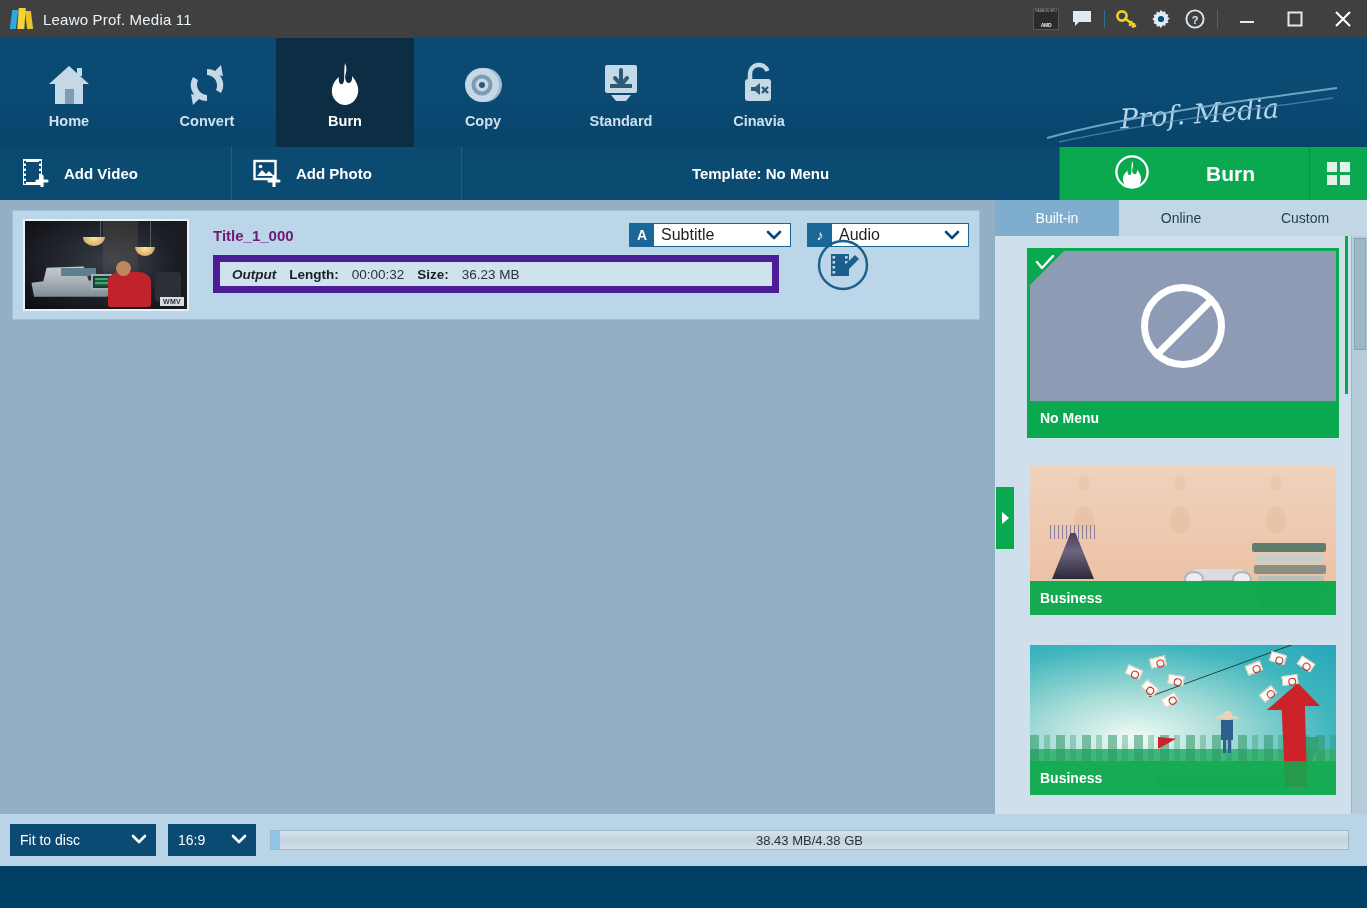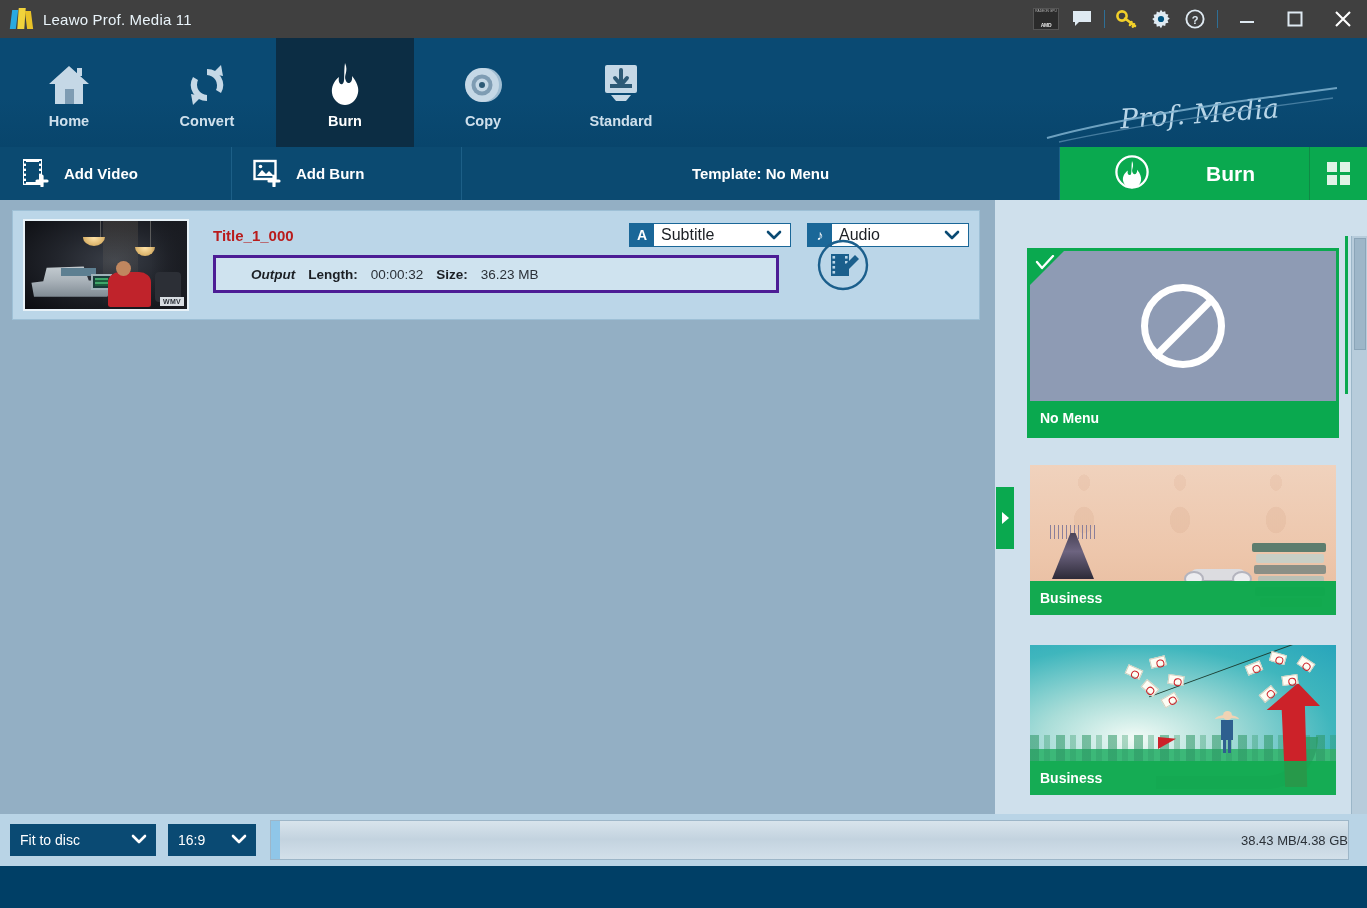--- a/index.html
+++ b/index.html
@@ -142,39 +142,39 @@
     background: linear-gradient(to left, #1a1c22, rgba(20,22,28,0)); }
   .thumb .junk { position: absolute; right: 4%; bottom: 8%; width: 16%; height: 34%;
     background: #2c2f36; border-radius: 4px; }
   .thumb .wm {
     position: absolute; right: 3px; bottom: 3px; background: #d8dde2; color: #2a2f36;
     font-size: 7px; font-weight: bold; padding: 1px 3px; letter-spacing: .3px;
     font-family: "Liberation Sans", sans-serif;
   }
   .card-body { flex: 1; margin-left: 24px; position: relative; height: 92px; }
   .card-row1 { display: flex; align-items: center; height: 32px; }
-  .card-title { font-size: 15px; font-weight: bold; color: #b91c1c; }
+  .card-title { font-size: 15px; font-weight: bold; color: #701a75; }
   .selects { margin-left: auto; display: flex; gap: 16px; }
   .sel {
     height: 24px; background: #ffffff; border: 1px solid #1a6798;
     display: flex; align-items: center; position: relative; cursor: pointer;
   }
   .sel.subtitle { width: 162px; }
   .sel.audio { width: 162px; }
   .sel .badge {
     width: 24px; height: 22px; background: #1a6798; color: #fff;
     display: flex; align-items: center; justify-content: center;
     font-size: 14px; font-weight: bold; flex: none;
   }
   .sel .val { margin-left: 7px; font-size: 16px; color: #1b1f24; }
   .sel .chev { position: absolute; right: 8px; top: 4px; color: #0a4a73; }
   .output-box {
     position: absolute; left: 0; top: 36px; width: 566px; height: 38px;
-    background: #cfe3ef; border: 3px solid #4c1d95;
-    display: flex; align-items: center; gap: 13px; padding-left: 35px;
+    background: #cfe3ef; border: 7px solid #4c1d95;
+    display: flex; align-items: center; gap: 13px; padding-left: 12px;
     font-size: 13.5px; color: #2b3138;
   }
   .output-box .k { font-weight: bold; color: #1b1f24; }
   .output-box .it { font-weight: bold; font-style: italic; color: #1b1f24; }
   .edit-circle {
     position: absolute; right: 100px; top: 50%; transform: translateY(-50%);
     width: 52px; height: 52px; cursor: pointer;
   }
 
   
@@ -358,24 +358,24 @@
   .dsel {
     height: 32px; background: #0a4a73; color: #ffffff; font-size: 14px;
     display: flex; align-items: center; padding: 0 10px; position: relative;
     cursor: pointer;
   }
   .dsel.disc { width: 214px; }
   .dsel.fit { width: 146px; }
   .dsel.ratio { width: 88px; }
   .dsel .chev { position: absolute; right: 9px; top: 8px; }
   .capacity {
-    flex: 1; height: 40px; margin-left: 2px; margin-right: 8px;
+    flex: 1; height: 20px; margin-left: 2px; margin-right: 8px;
     background: linear-gradient(to bottom, #d8e4ec 0%, #c3d3df 48%, #d3e0ea 100%);
     border: 1px solid #9db6c8; display: flex; align-items: center;
-    justify-content: flex-end; position: relative;
+    justify-content: center; position: relative;
   }
   .capacity .fill {
     position: absolute; left: 0; top: 0; height: 100%; width: 1%;
     background: #8fc6e8;
   }
   .capacity .txt { font-size: 13px; color: #2b3138; position: relative; z-index: 2; }
   .statusbar {
     position: absolute; top: 866px; left: 0; width: 1367px; height: 42px;
     background: #003f66;
   }
@@ -488,20 +488,31 @@
     <div class="nav-item">
       <span class="ico">
         <svg width="46" height="44" viewBox="0 0 46 44">
           <rect x="7" y="2" width="32" height="28" rx="2" fill="#c5d8e6"></rect>
           <path d="M23 7 v11 M17 15 l6 7 6 -7" stroke="#2d5a76" stroke-width="4" fill="none" stroke-linecap="round" stroke-linejoin="round"></path>
           <rect x="12" y="21" width="22" height="4" fill="#2d5a76"></rect>
           <path d="M13 32 h20 l-5 6 h-10 z" fill="#c5d8e6"></path>
         </svg>
       </span>
       <span class="lbl">Standard</span>
+    </div>
+    <div class="nav-item">
+      <span class="ico">
+        <svg width="44" height="46" viewBox="0 0 44 46">
+          <path d="M13 19 v-6 a9 9 0 0 1 17.5 -3" fill="none" stroke="#c5d8e6" stroke-width="4.5"></path>
+          <rect x="8" y="18" width="26" height="22" rx="3" fill="#c5d8e6"></rect>
+          <path d="M14 26 h4 l5 -4 v12 l-5 -4 h-4 z" fill="#2d5a76"></path>
+          <path d="M25 26 l6 6 M31 26 l-6 6" stroke="#2d5a76" stroke-width="2.4"></path>
+        </svg>
+      </span>
+      <span class="lbl">Cinavia</span>
     </div>
 
     <div class="brand">
       <div class="word">Prof. Media</div>
       <svg width="330" height="109" viewBox="0 0 330 109" style="position:absolute;left:0;top:0;">
         <path d="M10 100 C90 78, 210 62, 300 50" stroke="#7fb2cf" stroke-width="2" fill="none" opacity=".85"></path>
         <path d="M22 104 C104 86, 224 70, 296 60" stroke="#5f93b3" stroke-width="1.3" fill="none" opacity=".7"></path>
       </svg>
     </div>
   </div>
@@ -529,21 +540,21 @@
     </div>
     <div class="tb-btn addphoto">
       <span>
         <svg width="30" height="30" viewBox="0 0 30 30">
           <rect x="2.5" y="4" width="21" height="18" fill="none" stroke="#ffffff" stroke-width="2.4"></rect>
           <path d="M5 19 l5 -6 4 4 3 -3 5 5 z" fill="#ffffff"></path>
           <circle cx="8.5" cy="9.5" r="1.8" fill="#ffffff"></circle>
           <path d="M22 19 v10 M17 24 h10" stroke="#ffffff" stroke-width="3.2" stroke-linecap="round"></path>
         </svg>
       </span>
-      <span>Add Burn</span>
+      <span>Add Photo</span>
     </div>
     <div class="tb-template">
       <span>Template: No Menu</span>
     </div>
     <div class="burn-btn">
       <span>
         <svg width="36" height="36" viewBox="0 0 36 36">
           <circle cx="18" cy="18" r="15.6" fill="none" stroke="#ffffff" stroke-width="2.3"></circle>
           <path d="M18 7 c3 6 -1.4 8 .8 12 c1.4 2.6 4.8 1.2 4.2 -3.2 c3.4 3.8 4.6 7.6 4 10.8 c-1 5 -4.8 7.6 -9 7.6 s-8 -2.6 -9 -7.6 c-.6 -4 1.4 -7.6 4.8 -10.2 c-.8 3.2 .8 5.2 2.4 4.6 c2 -1 .8 -7.4 1.8 -14z" fill="#ffffff"></path>
         </svg>
@@ -631,20 +642,31 @@
         </div>
       </div>
     </div>
   </div>
 
   <div class="panel-handle">
     <span class="tri"></span>
   </div>
 
   <div class="right-panel">
+    <div class="tabs">
+      <div class="tab active">
+        <span>Built-in</span>
+      </div>
+      <div class="tab">
+        <span>Online</span>
+      </div>
+      <div class="tab">
+        <span>Custom</span>
+      </div>
+    </div>
 
     <div class="tpl-scroll">
 
       <div class="tpl selected">
         <div class="art nomenu">
           <span class="check"></span>
           <span class="check-mark">
             <svg width="20" height="16" viewBox="0 0 20 16">
                 <path d="M2 7 l5 6 11 -12" stroke="#ffffff" stroke-width="2.3" fill="none" stroke-linecap="round" stroke-linejoin="round"></path>
               </svg>

